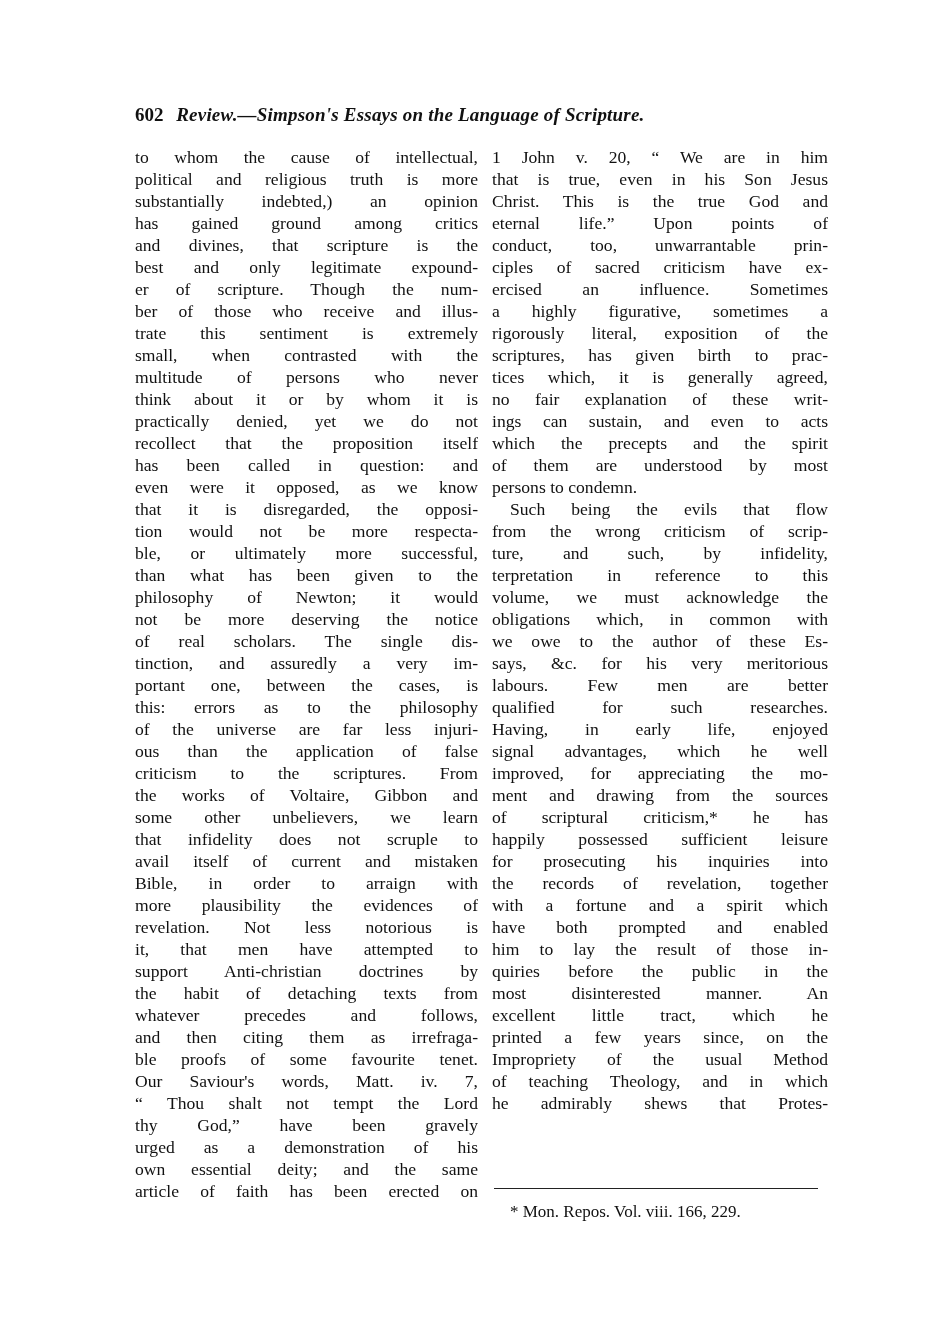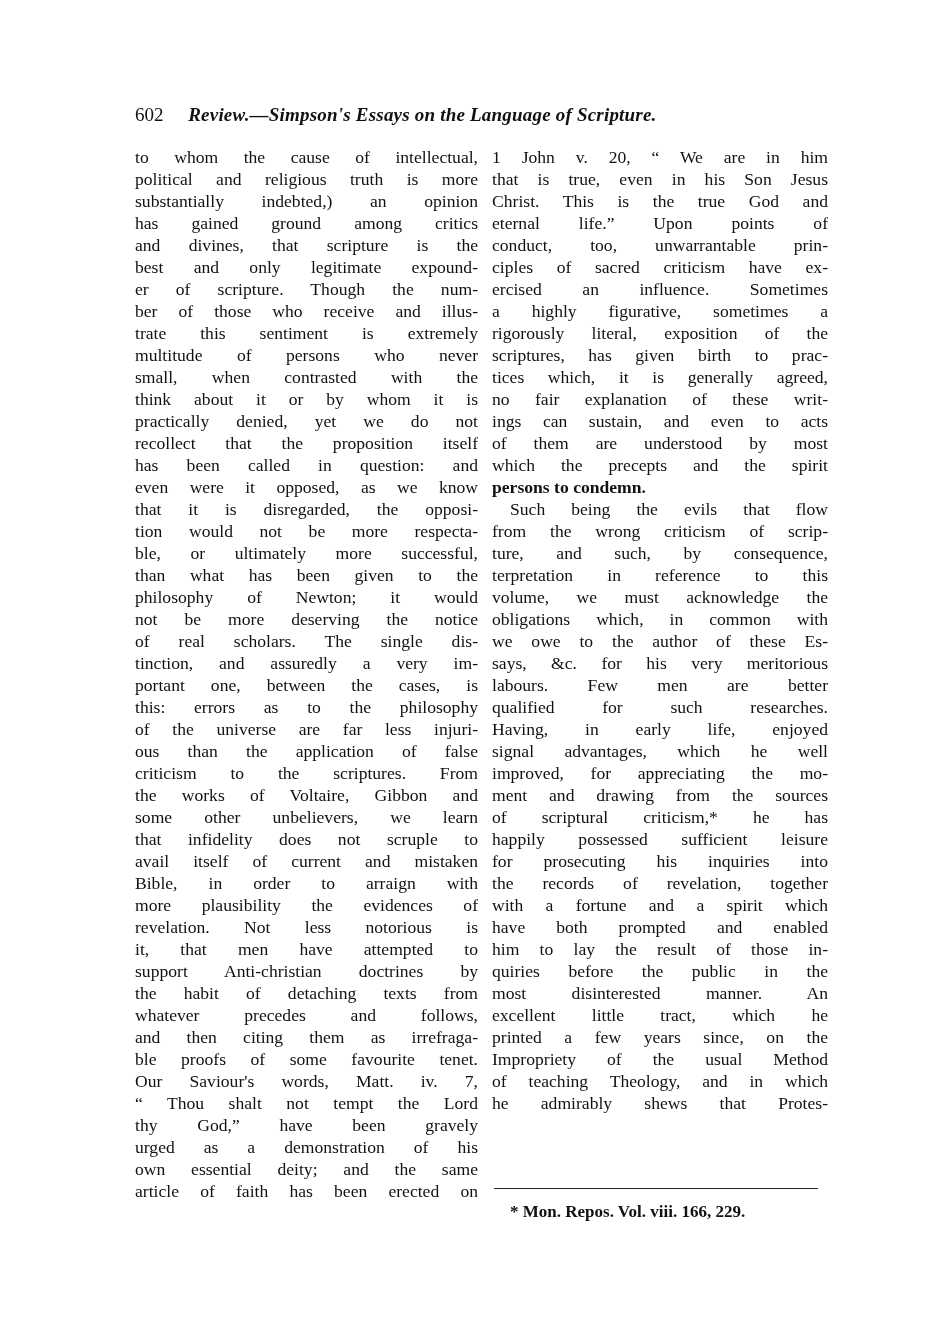--- a/index.html
+++ b/index.html
@@ -1,32 +1,32 @@
 <!DOCTYPE html>
 <html><head>
 <meta charset="utf-8">
 <style>
   html, body { margin: 0; padding: 0; background: #ffffff; }
   body { width: 945px; height: 1337px; position: relative; overflow: hidden;
          font-family: "Liberation Serif", "DejaVu Serif", serif; color: #111; }
   .page { position: absolute; left: 0; top: 0; width: 945px; height: 1337px; }
   .running-head { position: absolute; left: 135px; top: 104px; width: 700px; height: 26px;
                   font-size: 19px; white-space: nowrap; }
-  .running-head .pagenum { font-weight: normal; margin-right: 20px; }
+  .running-head .pagenum { font-weight: bold; margin-right: 8px; }
   .running-head .title { font-style: italic; font-weight: bold; letter-spacing: 0.2px; }
   .col { position: absolute; top: 146px; }
   .col.left { left: 135px; width: 343px; }
   .col.right { left: 492px; width: 336px; }
   .line { height: 22px; line-height: 22px; font-size: 17.6px; white-space: nowrap;
           text-align: justify; text-align-last: justify; overflow: hidden; }
-  .line.last { text-align-last: left; font-weight: bold; }
+  .line.last { text-align-last: left; }
   .line.indent { padding-left: 18px; }
   .footnote-rule { position: absolute; left: 494px; top: 1188px; width: 324px; height: 0;
                    border-top: 1.5px solid #222; }
-  .footnote { position: absolute; left: 510px; top: 1202px; font-size: 17px; font-weight: bold;
+  .footnote { position: absolute; left: 510px; top: 1202px; font-size: 17px; font-weight: normal;
               white-space: nowrap; }
 </style>
 </head>
 <body>
 
 <div class="page">
   <div class="running-head">
     <span class="pagenum">602</span>
     <span class="title">Review.—Simpson's Essays on the Language of Scripture.</span>
   </div>
@@ -34,22 +34,22 @@
   <div class="col left" id="left-col">
       <div class="line">to whom the cause of intellectual,</div>
       <div class="line">political and religious truth is more</div>
       <div class="line">substantially indebted,) an opinion</div>
       <div class="line">has gained ground among critics</div>
       <div class="line">and divines, that scripture is the</div>
       <div class="line">best and only legitimate expound-</div>
       <div class="line">er of scripture. Though the num-</div>
       <div class="line">ber of those who receive and illus-</div>
       <div class="line">trate this sentiment is extremely</div>
+      <div class="line">small, when contrasted with the</div>
       <div class="line">multitude of persons who never</div>
-      <div class="line">small, when contrasted with the</div>
       <div class="line">think about it or by whom it is</div>
       <div class="line">practically denied, yet we do not</div>
       <div class="line">recollect that the proposition itself</div>
       <div class="line">has been called in question: and</div>
       <div class="line">even were it opposed, as we know</div>
       <div class="line">that it is disregarded, the opposi-</div>
       <div class="line">tion would not be more respecta-</div>
       <div class="line">ble, or ultimately more successful,</div>
       <div class="line">than what has been given to the</div>
       <div class="line">philosophy of Newton; it would</div>
@@ -88,26 +88,26 @@
       <div class="line">eternal life.” Upon points of</div>
       <div class="line">conduct, too, unwarrantable prin-</div>
       <div class="line">ciples of sacred criticism have ex-</div>
       <div class="line">ercised an influence. Sometimes</div>
       <div class="line">a highly figurative, sometimes a</div>
       <div class="line">rigorously literal, exposition of the</div>
       <div class="line">scriptures, has given birth to prac-</div>
       <div class="line">tices which, it is generally agreed,</div>
       <div class="line">no fair explanation of these writ-</div>
       <div class="line">ings can sustain, and even to acts</div>
+      <div class="line">which the precepts and the spirit</div>
       <div class="line">of them are understood by most</div>
-      <div class="line">which the precepts and the spirit</div>
       <div class="line last">persons to condemn.</div>
       <div class="line indent">Such being the evils that flow</div>
       <div class="line">from the wrong criticism of scrip-</div>
-      <div class="line">ture, and such, by consequence,</div>
+      <div class="line">ture, and such, by infidelity,</div>
       <div class="line">terpretation in reference to this</div>
       <div class="line">volume, we must acknowledge the</div>
       <div class="line">obligations which, in common with</div>
       <div class="line">we owe to the author of these Es-</div>
       <div class="line">says, &amp;c. for his very meritorious</div>
       <div class="line">labours. Few men are better</div>
       <div class="line">qualified for such researches.</div>
       <div class="line">Having, in early life, enjoyed</div>
       <div class="line">signal advantages, which he well</div>
       <div class="line">improved, for appreciating the mo-</div>

